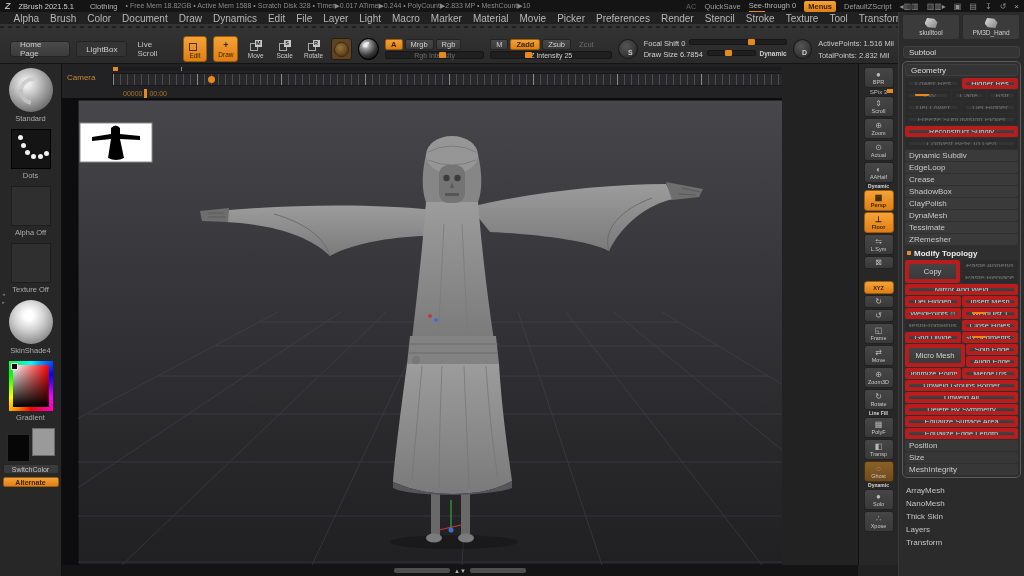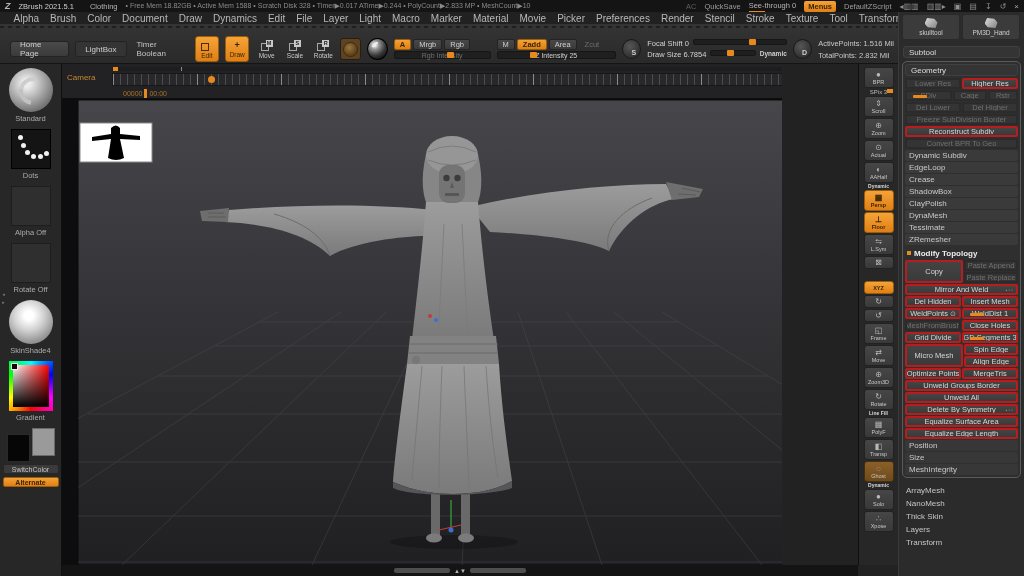--- a/index.html
+++ b/index.html
@@ -151,21 +151,21 @@
     display:flex; flex-direction:column; align-items:center; justify-content:center; gap:1px; }
   .tool-thumb .ico { width:13px; height:10px; background:linear-gradient(135deg,#dcdcdc,#7f7f7f);
     clip-path:polygon(20% 0, 75% 8%, 100% 45%, 85% 100%, 25% 92%, 0 55%); }
   .tool-thumb .nm { font-size:6.5px; color:#cfcfcf; }
   .phead { margin:4px 4px 3px; height:12px; background:#343434; border:1px solid #404040; border-radius:3px;
     display:flex; align-items:center; padding-left:5px; font-size:8px; color:#dedede; }
   .geo-wrap { margin:0 3px; border:1px solid #5a5a5a; border-radius:5px; background:#2f2f2f; padding:2px; }
   .prow { display:flex; gap:1px; margin-bottom:1px; height:11px; }
   .prow.tall { height:23px; }
   .pbtn { display:flex; align-items:center; justify-content:center; background:linear-gradient(#444444,#3a3a3a);
-    border:2px solid #b91c1c; border-radius:2px; font-size:7.5px; color:#d6d6d6;
+    border:4px solid #b91c1c; border-radius:2px; font-size:7.5px; color:#d6d6d6;
     overflow:hidden; white-space:nowrap; flex:1; position:relative; }
   .pbtn.dim { color:#717171; background:#343434; border-color:#2b2b2b; }
   .pbtn.orange { background:linear-gradient(#f4a236,#e07f15); border-color:#9c5d0a; color:#3a2504; font-weight:bold; }
   .pbtn.slider i { position:absolute; left:6px; bottom:1px; width:14px; height:3px; background:#e8891d; border-radius:1px; }
   .pcol { display:flex; flex-direction:column; gap:1px; flex:1; }
   .pcol .pbtn { height:11px; flex:none; }
   .pcol .prow { margin:0; }
   .big { height:23px; }
   .sectionbar { height:11px; margin-bottom:1px; background:#3a3a3a; border-radius:2px;
     display:flex; align-items:center; padding-left:4px; font-size:8px; color:#c9c9c9; }
@@ -229,21 +229,21 @@
       <span class="menu-item">Tool</span>
       <span class="menu-item">Transform</span>
       <span class="menu-item">Zplugin</span>
       <span class="menu-item">Zscript</span>
     </div>
 
   <div class="topshelf">
     <div class="shelf-inner">
       <div class="shelf-btn">Home Page</div>
       <div class="shelf-btn darker">LightBox</div>
-      <div class="shelf-text">Timer Boolean</div>
+      <div class="shelf-text">Live Scroll</div>
 
       <div class="tool-btn orange">
         <span class="glyphbox">
             <span class="sq"></span>
           </span>
         <span>Edit</span>
       </div>
       <div class="tool-btn orange">
         <span class="cross">+</span>
         <span>Draw</span>
@@ -284,21 +284,21 @@
         <div class="hslider dimtext">
           <span>Rgb Intensity</span>
           <span class="handle" style="left:55%;"></span>
         </div>
       </div>
 
       <div class="grp" style="width:128px;">
         <div class="row">
           <div class="mini-btn">M</div>
           <div class="mini-btn orange">Zadd</div>
-          <div class="mini-btn">Area</div>
+          <div class="mini-btn">Zsub</div>
           <div class="mini-btn ghost">Zcut</div>
         </div>
         <div class="hslider">
           <span>Z Intensity 25</span>
           <span class="handle" style="left:28%;"></span>
         </div>
       </div>
 
       <div class="round-icon">S</div>
 
@@ -337,21 +337,21 @@
       <i style="left:19px;top:24px;"></i>
         <i style="left:26px;top:24px;"></i>
         <i style="left:32px;top:21px;"></i>
     </div>
     <div class="lbl">Dots</div>
 
     <div class="thumb-sq"></div>
     <div class="lbl">Alpha Off</div>
 
     <div class="thumb-sq"></div>
-    <div class="lbl">Rotate Off</div>
+    <div class="lbl">Texture Off</div>
 
     <div class="mat-thumb"></div>
     <div class="lbl">SkinShade4</div>
 
     <div class="gradient-thumb">
       <div class="inner"></div>
         <div class="marker"></div>
     </div>
     <div class="lbl">Gradient</div>
 
@@ -602,21 +602,21 @@
             <i></i>
           </div>
         <div class="pbtn dim" style="flex:0.9;">Cage</div>
         <div class="pbtn dim" style="flex:0.8;">Rstr</div>
       </div>
       <div class="prow">
         <div class="pbtn dim">Del Lower</div>
         <div class="pbtn dim">Del Higher</div>
       </div>
       <div class="prow">
-          <div class="pbtn dim">Freeze SubDivision Border</div>
+          <div class="pbtn dim">Freeze SubDivision Picker</div>
         </div>
       <div class="prow">
           <div class="pbtn">Reconstruct Subdiv</div>
         </div>
       <div class="prow">
           <div class="pbtn dim">Convert BPR To Geo</div>
         </div>
 
       <div>
 

